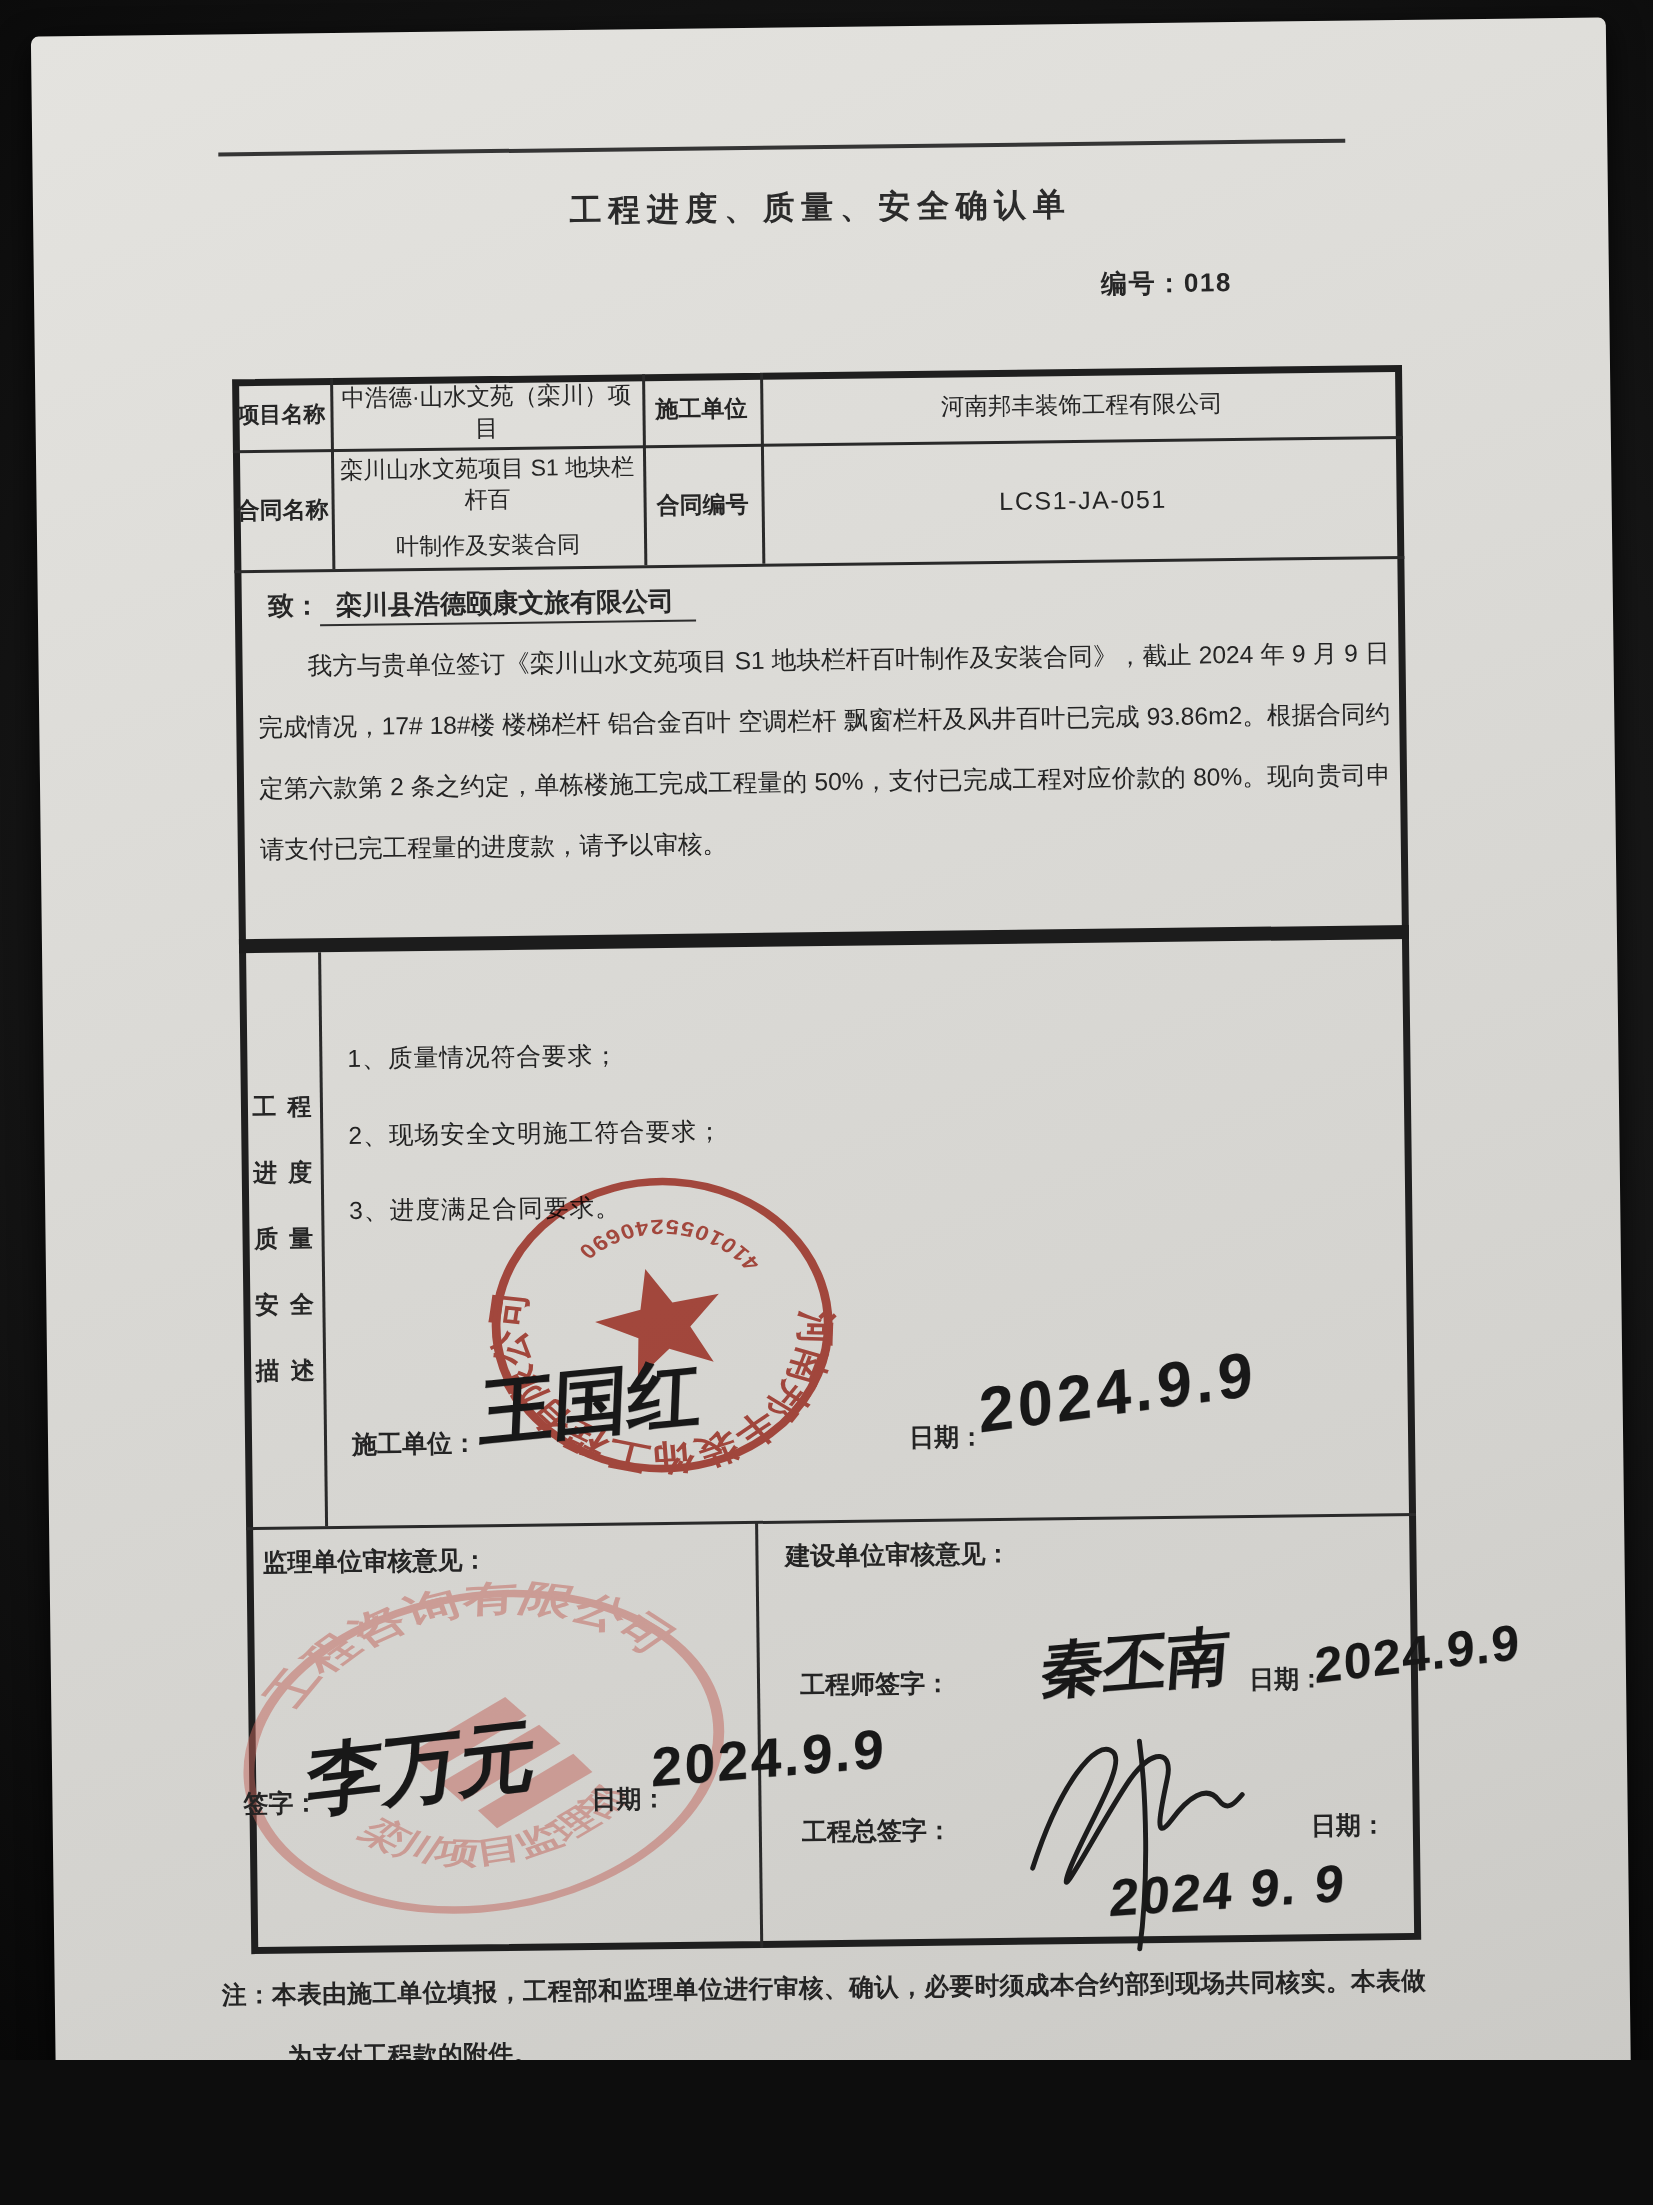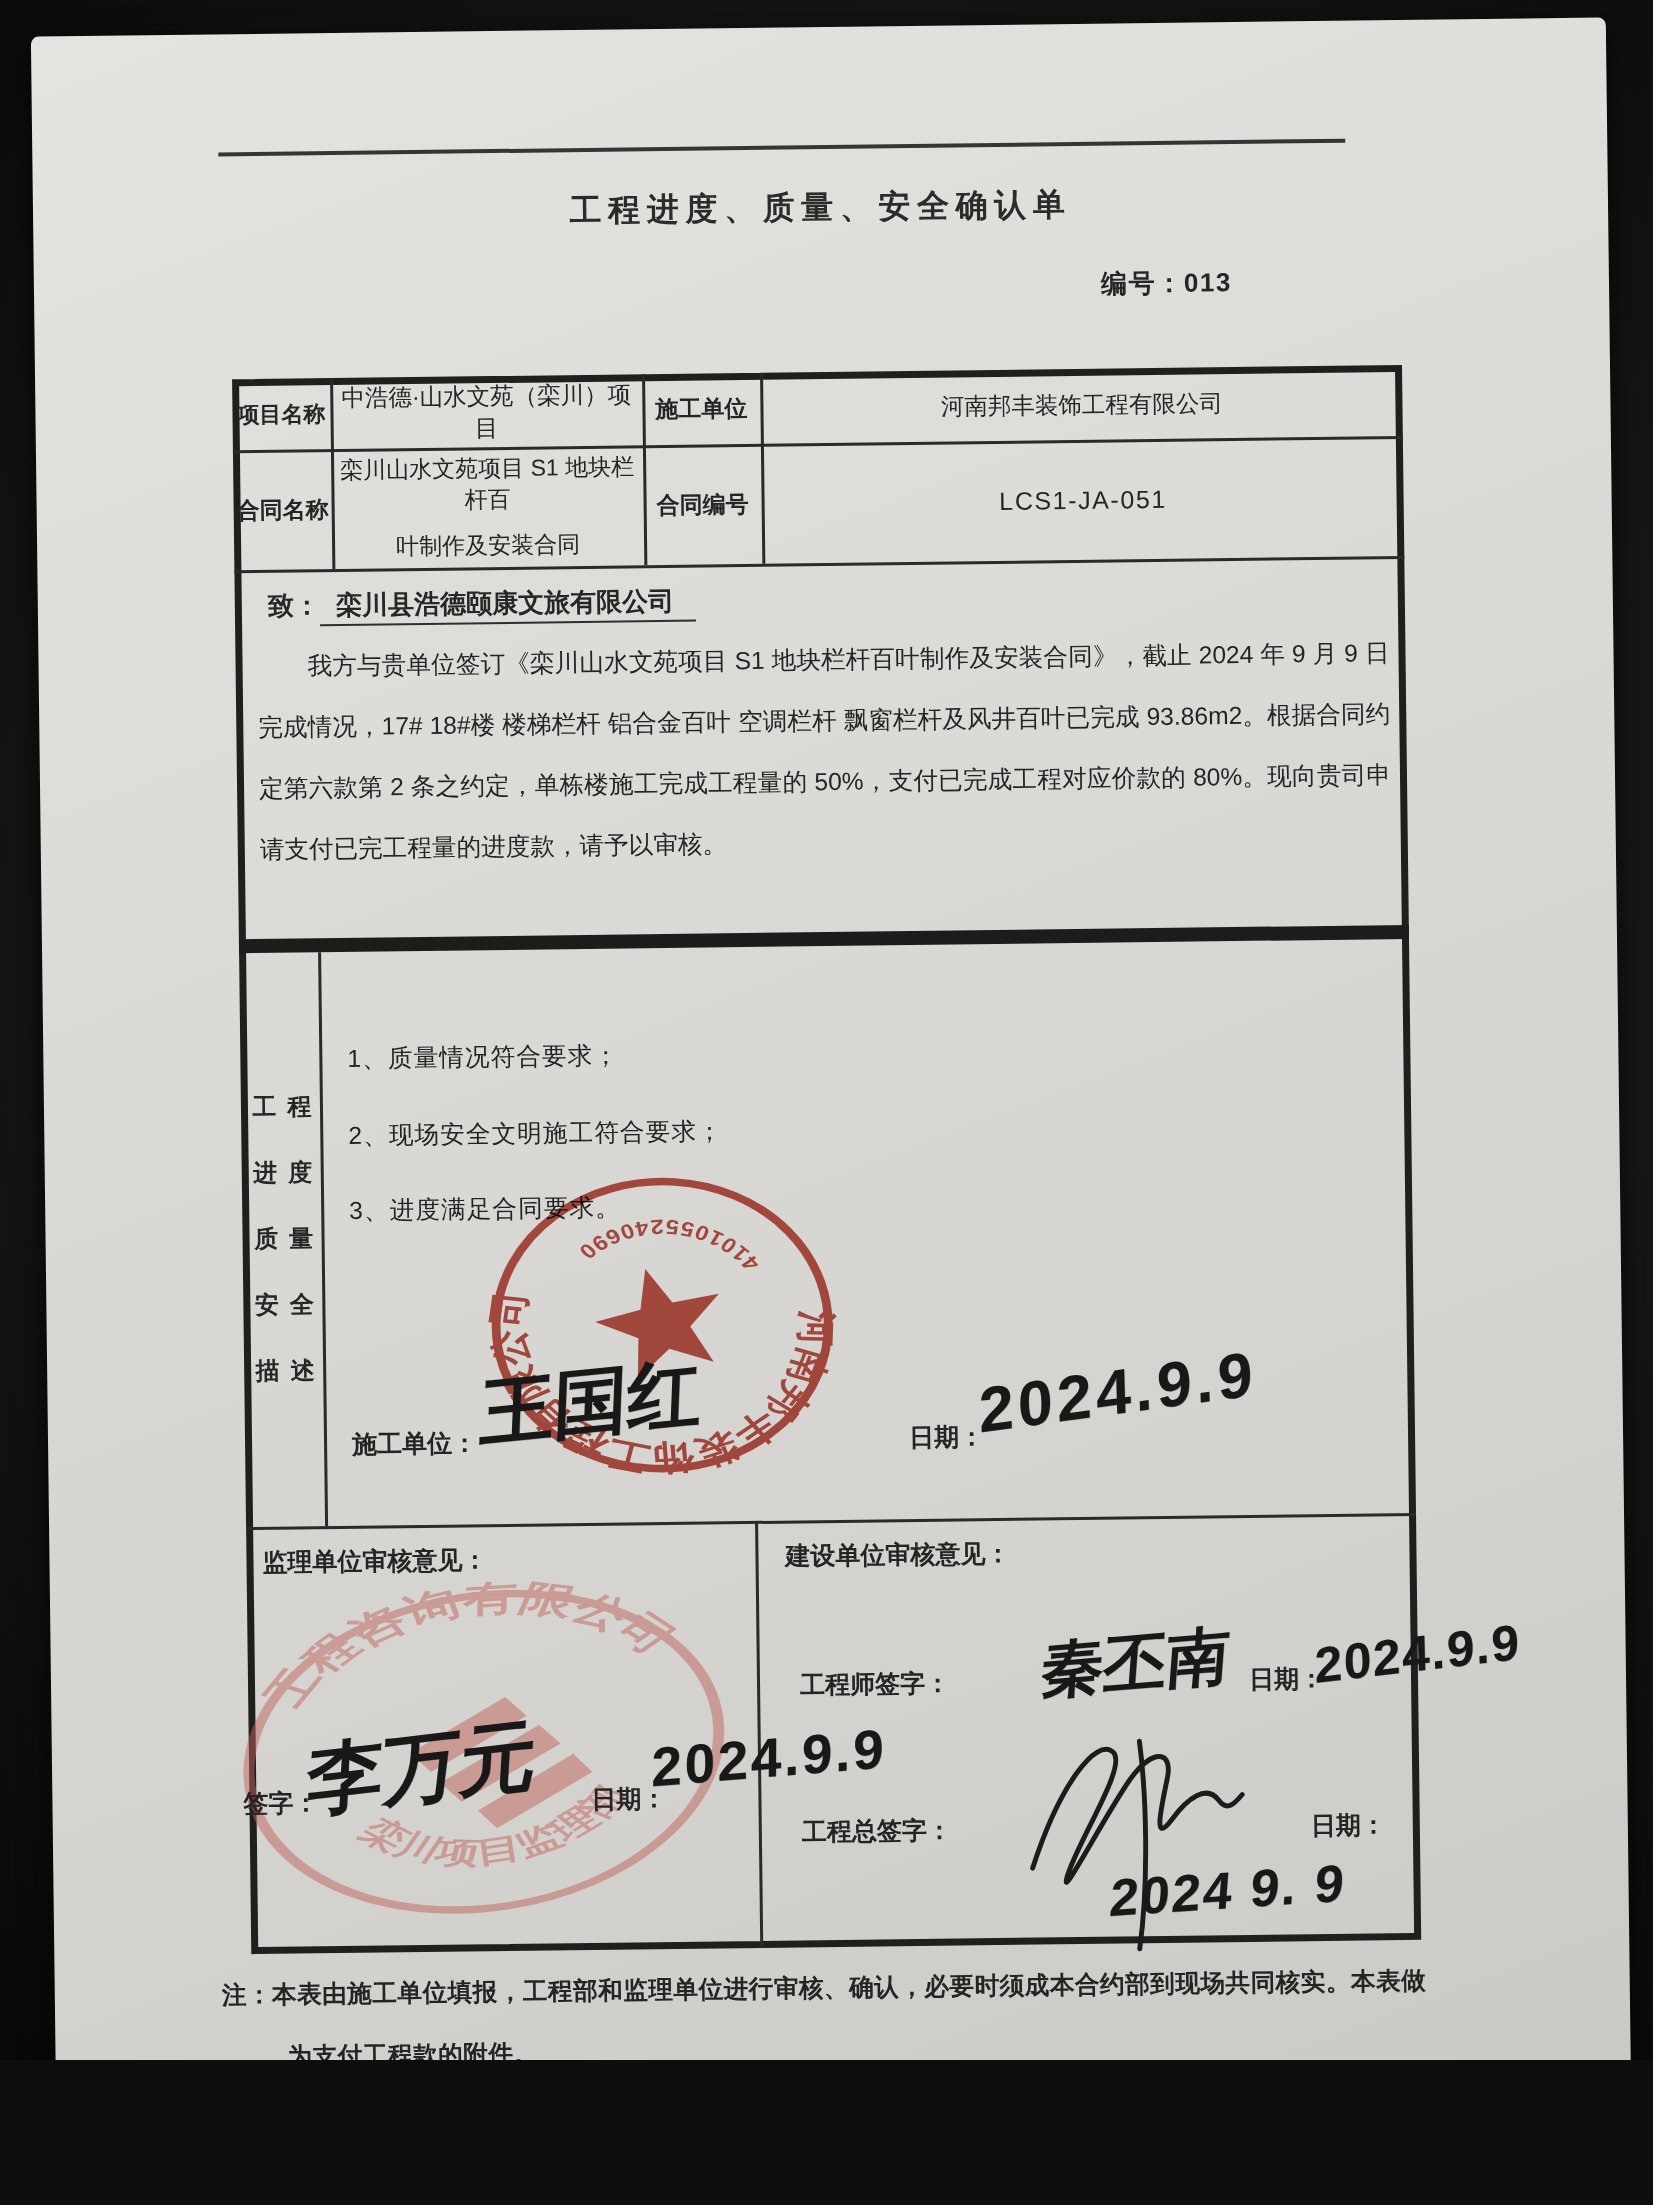--- a/index.html
+++ b/index.html
@@ -41,21 +41,21 @@
 <body>
 
 <div class="photo">
   <div class="sheet">
 
     <div class="abs rule" style="left:186px;top:118px;width:1127px;height:3.8px;"></div>
 
     <div class="abs title">工程进度、质量、安全确认单</div>
 
     <div class="abs docno">
-      <span>编号：</span><span>013</span>
+      <span>编号：</span><span>018</span>
     </div>
 
     <div class="abs bigbox"></div>
 
     <div class="abs hline" style="left:197px;top:416px;width:1170px;"></div>
     <div class="abs hline" style="left:197px;top:536px;width:1170px;"></div>
     <div class="abs" style="left:197px;top:905px;width:1170px;height:14.2px;background:#1c1c1c;"></div>
     <div class="abs hline" style="left:197px;top:1493px;width:1170px;"></div>
     <div class="abs vline" style="left:295px;top:345px;height:191px;"></div>
     <div class="abs vline" style="left:607px;top:345px;height:191px;"></div>

